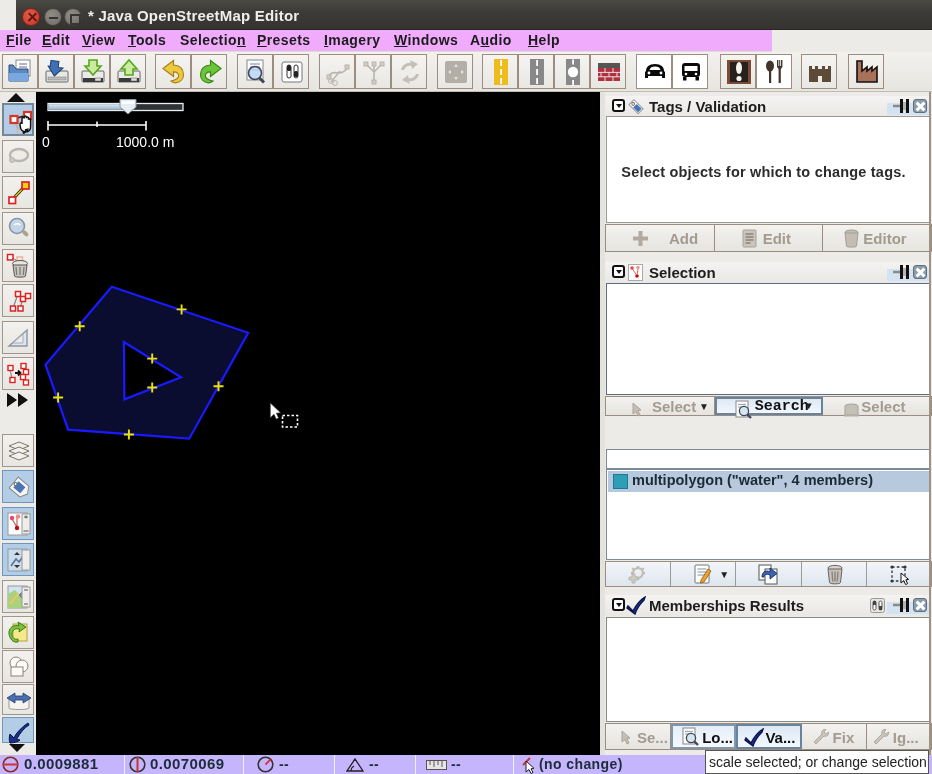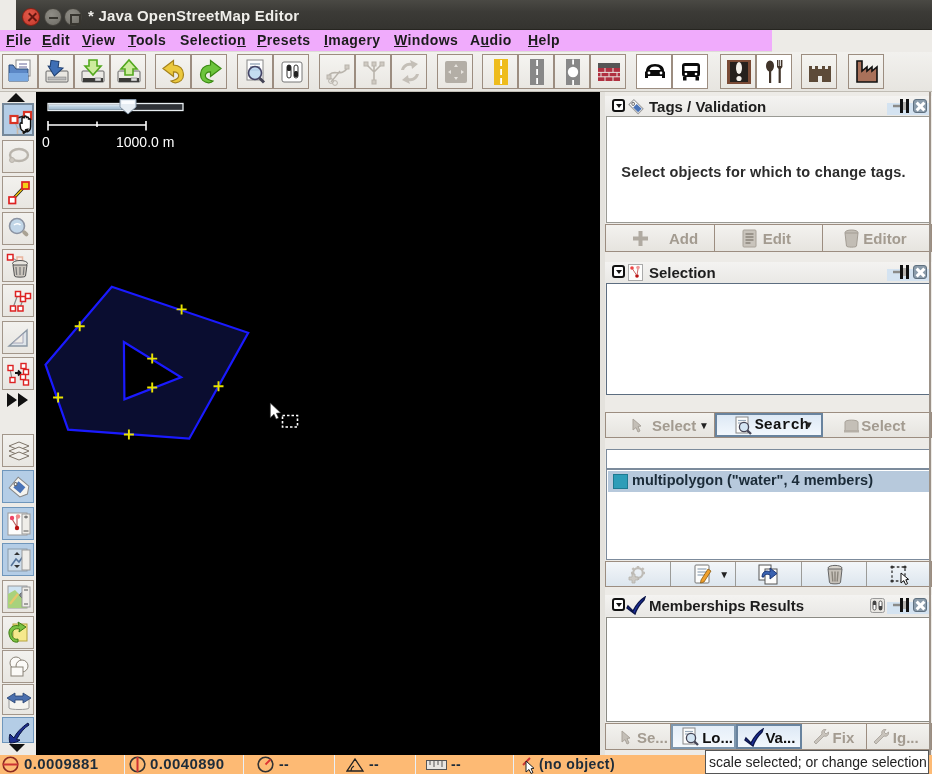--- a/index.html
+++ b/index.html
@@ -57,21 +57,21 @@
 .pbtnrow { position:absolute; left:0; width:327px; border:1px solid #9c8d80; background:linear-gradient(#f3f2ef,#e6e4df); display:flex; }
 .pbtn { flex:1; border-right:1px solid #9c8d80; position:relative;
   font-size:15px; font-weight:bold; color:#a39b90; }
 .pbtn:last-child { border-right:none; }
 .pbtn.dark { color:#111; }
 .blab { position:absolute; top:50%; transform:translateY(-50%); white-space:nowrap; }
 .caret { position:absolute; top:50%; transform:translateY(-46%); font-size:10px; color:#222; }
 .whitebox { position:absolute; background:#fff; border:1px solid #5c6d80; }
 
 
-#statusbar { position:absolute; left:0; top:755px; width:932px; height:19px; background:#fdba74; }
+#statusbar { position:absolute; left:0; top:755px; width:932px; height:19px; background:#c4b5fd; }
 .ssep { position:absolute; top:0; width:1px; height:19px; background:#9cb2c6; border-right:1px solid #e8f0f8;}
 .stext { position:absolute; top:1px; font-size:14px; font-weight:bold; color:#1d2c3a; letter-spacing:0.4px; }
 #scalebox { position:absolute; left:705px; top:750px; width:224px; height:24px; background:#fff; border:1px solid #555;
   font-size:14px; color:#222; padding-top:3px; padding-left:3px; white-space:nowrap; overflow:hidden;}
 </style>
 </head>
 <body>
 <div id="win">
   <div id="titlebar">
     <div class="wbtn" id="btn-close"></div>
@@ -551,21 +551,21 @@
       <div class="iceband"></div>
         <svg class="pin" style="left:288px;" width="18" height="14" viewBox="0 0 18 14">
         <line x1="0" y1="7" x2="8" y2="7" stroke="#8a8a88" stroke-width="2.5"></line>
         <rect x="7" y="0" width="3" height="14" fill="#111"></rect>
           <rect x="13" y="0" width="3" height="14" fill="#111"></rect>
         <rect x="10" y="3" width="3" height="8" fill="#b8b6b2"></rect>
       </svg>
       <div class="closer" style="left:308px;"></div>
     </div>
     <div class="whitebox" style="left:1px; top:191px; width:325px; height:112px;"></div>
-    <div class="pbtnrow" style="top:320px; height:26px;">
+    <div class="pbtnrow" style="top:304px; height:20px;">
       <div class="pbtn">
           <svg class="abs" style="left:22px; top:5px;" width="16" height="16" viewBox="0 0 16 16">
             <path d="M5 1 L5 12 L8 9.5 L10 14 L12 13 L10 8.5 L13 8 Z" fill="#c4bfb7" stroke="#aaa49b"></path>
           </svg>
           <span class="blab" style="left:46px;">Select</span>
           <span class="caret" style="left:93px;">▼</span>
         </div>
       <div class="pbtn dark" style="background:linear-gradient(#dbe7f4,#f4f9fe); outline:2px solid #68839e; outline-offset:-2px;font-family:Liberation Mono, monospace;">
           <svg class="abs" style="left:20px; top:3px;" width="19" height="20" viewBox="0 0 19 20">
             <rect x="1" y="1" width="12" height="16" fill="#fdfdfd" stroke="#888"></rect>
@@ -718,21 +718,21 @@
     <svg class="abs" style="left:2px; top:1px;" width="17" height="17" viewBox="0 0 17 17">
       <circle cx="8.5" cy="8.5" r="7.3" fill="none" stroke="#8a2a22" stroke-width="1.6"></circle>
       <line x1="1" y1="8.5" x2="16" y2="8.5" stroke="#c33" stroke-width="2"></line>
     </svg>
     <div class="stext" style="left:24px; font-size:15px; top:0px;">0.0009881</div>
     <div class="ssep" style="left:124px;"></div>
     <svg class="abs" style="left:129px; top:1px;" width="17" height="17" viewBox="0 0 17 17">
       <circle cx="8.5" cy="8.5" r="7.3" fill="none" stroke="#333" stroke-width="1.6"></circle>
       <line x1="8.5" y1="1" x2="8.5" y2="16" stroke="#c33" stroke-width="2"></line>
     </svg>
-    <div class="stext" style="left:150px; font-size:15px; top:0px;">0.0040890</div>
+    <div class="stext" style="left:150px; font-size:15px; top:0px;">0.0070069</div>
     <div class="ssep" style="left:243px;"></div>
     <svg class="abs" style="left:257px; top:1px;" width="17" height="17" viewBox="0 0 17 17">
       <circle cx="8.5" cy="8.5" r="7.3" fill="none" stroke="#333" stroke-width="1.6"></circle>
       <line x1="8.5" y1="8.5" x2="13.5" y2="3.5" stroke="#d33" stroke-width="1.8"></line>
     </svg>
     <div class="stext" style="left:279px;">--</div>
     <div class="ssep" style="left:334px;"></div>
     <svg class="abs" style="left:346px; top:3px;" width="19" height="14" viewBox="0 0 19 14">
       <path d="M1 13 L17 13 L9 1 Z" fill="none" stroke="#222" stroke-width="1.3"></path>
       <path d="M5 13 C5 10.5 6.5 8.8 8 8" fill="none" stroke="#222" stroke-width="1.1"></path>
@@ -747,16 +747,16 @@
           <line x1="12" y1="1" x2="12" y2="5"></line>
           <line x1="16" y1="1" x2="16" y2="7"></line>
         </g>
     </svg>
     <div class="stext" style="left:451px;">--</div>
     <div class="ssep" style="left:513px;"></div>
     <svg class="abs" style="left:522px; top:1px;" width="16" height="18" viewBox="0 0 16 18">
       <path d="M1 9 L8 2" stroke="#c33" stroke-width="2"></path>
       <path d="M4 5 L4 16 L7 13.5 L9 17.5 L11 16.5 L9 12.8 L12 12.3 Z" fill="#fff" stroke="#222" stroke-width="1"></path>
     </svg>
-    <div class="stext" style="left:539px;">(no object)</div>
+    <div class="stext" style="left:539px;">(no change)</div>
   </div>
   <div id="scalebox">scale selected; or change selection</div>
 </div>
 
 </body></html>

